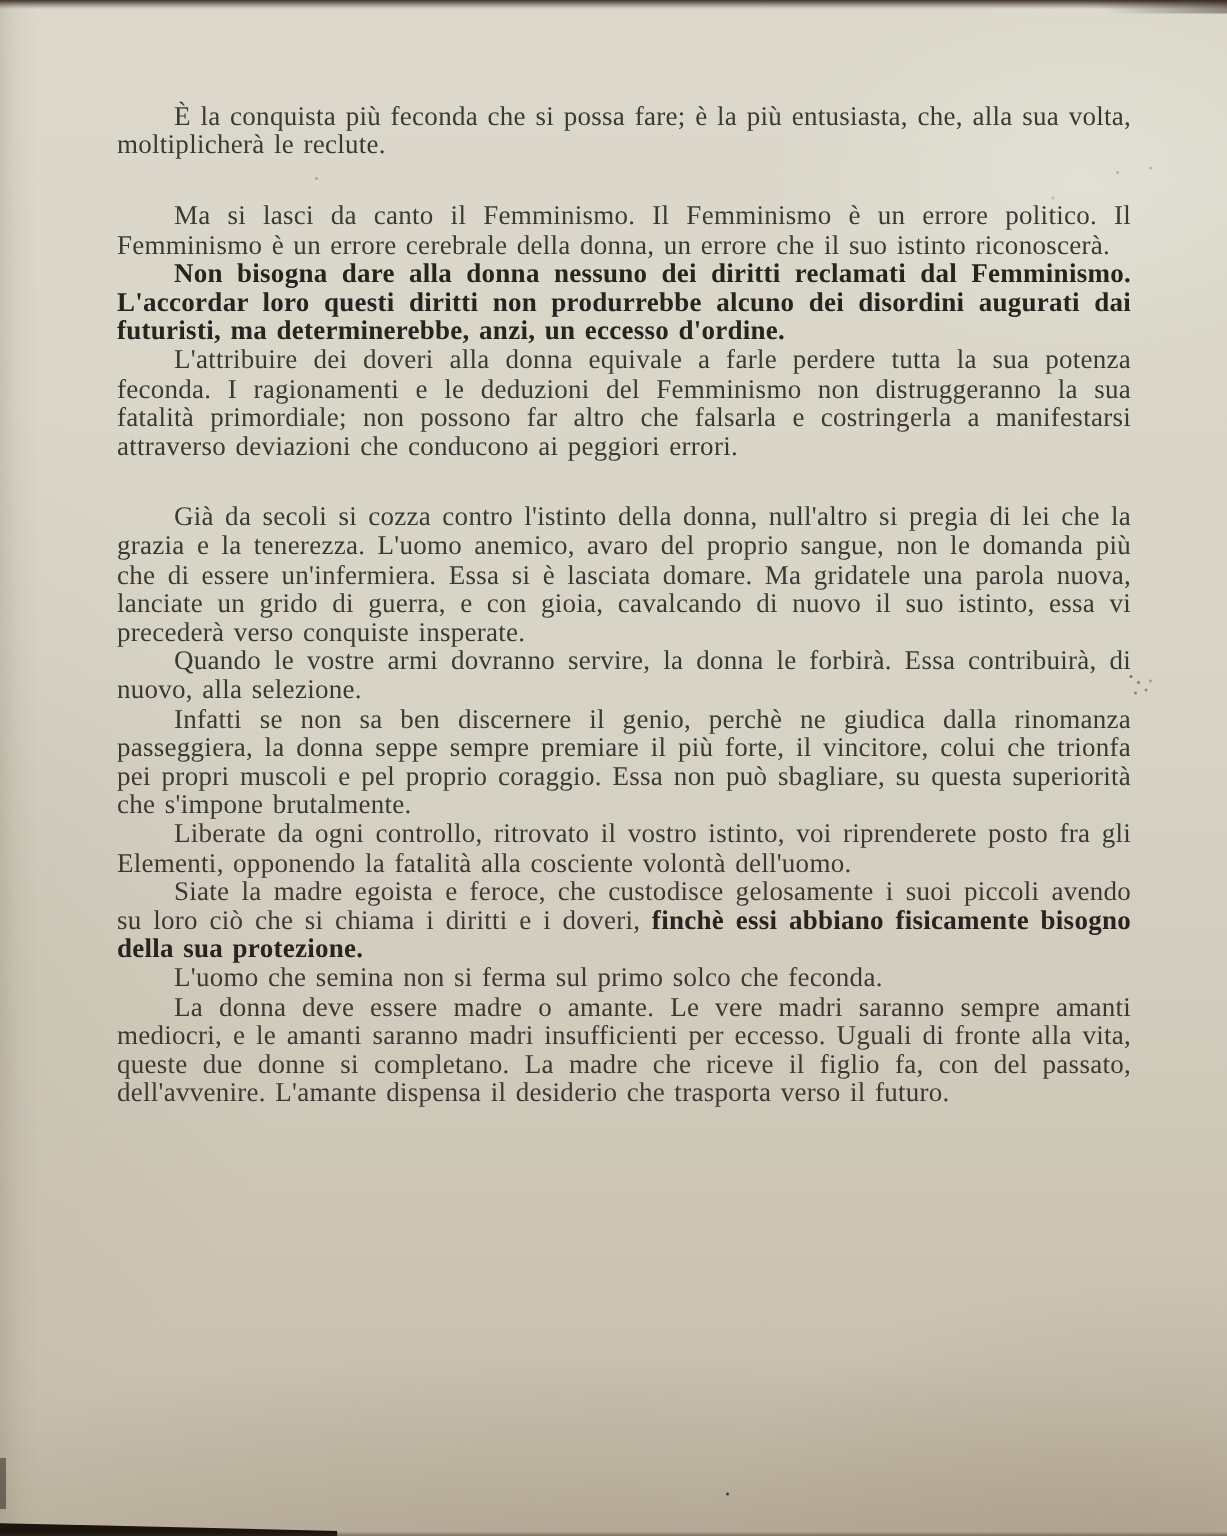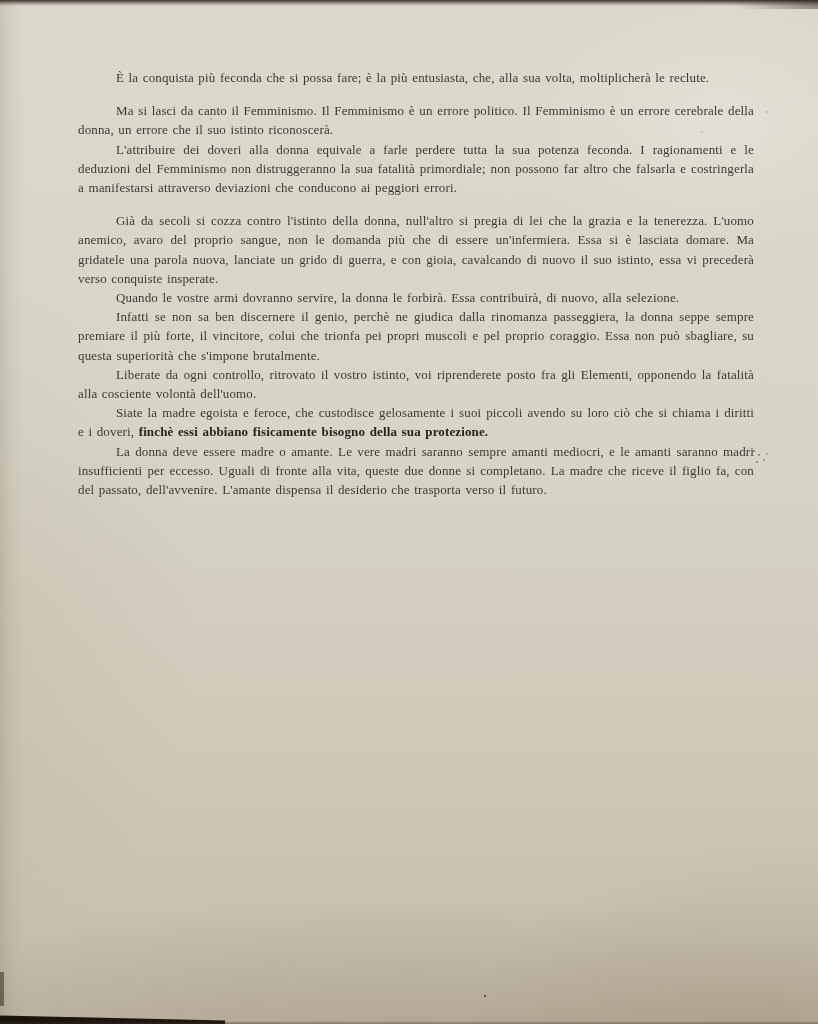--- a/index.html
+++ b/index.html
@@ -66,28 +66,28 @@
   
   .text-block {
     position: absolute;
     left: 78px;
     top: 68px;
     width: 676px;
     color: var(--ink);
   }
   p.para {
     margin: 0;
-    font-size: 13px;
+    font-size: 18px;
     line-height: 19.2px;
     text-align: justify;
     text-indent: 38px;
     word-spacing: 0.09em;
     letter-spacing: 0.01em;
   }
-  p.para.gap-before { margin-top: 14px; }
+  p.para.gap-before { margin-top: 28px; }
   .seg-normal { font-weight: normal; }
   .seg-bold { font-weight: bold; color: var(--ink-bold); }
   .seg-italic { font-style: italic; }
   
   .speck {
     position: absolute;
     width: 2px; height: 2px;
     border-radius: 50%;
     background: rgba(90,72,50,0.7);
   }
@@ -107,26 +107,28 @@
 </head>
 <body>
 
 <div class="page">
   <div class="top-edge"></div>
   <div class="left-crease"></div>
 
   <div class="text-block">
       <p class="para"><span class="seg-normal">È la conquista più feconda che si possa fare; è la più entusiasta, che, alla sua volta, moltiplicherà le reclute.</span></p>
       <p class="para gap-before"><span class="seg-normal">Ma si lasci da canto il Femminismo. Il Femminismo è un errore politico. Il Femminismo è un errore cerebrale della donna, un errore che il suo istinto riconoscerà.</span></p>
+      <p class="para"><span class="seg-bold">Non bisogna dare alla donna nessuno dei diritti reclamati dal Femminismo. L'accordar loro questi diritti non produrrebbe alcuno dei disordini augurati dai futuristi, ma determinerebbe, anzi, un eccesso d'ordine.</span></p>
       <p class="para"><span class="seg-normal">L'attribuire dei doveri alla donna equivale a farle perdere tutta la sua potenza feconda. I ragionamenti e le deduzioni del Femminismo non distruggeranno la sua fatalità primordiale; non possono far altro che falsarla e costringerla a manifestarsi attraverso deviazioni che conducono ai peggiori errori.</span></p>
       <p class="para gap-before"><span class="seg-normal">Già da secoli si cozza contro l'istinto della donna, null'altro si pregia di lei che la grazia e la tenerezza. L'uomo anemico, avaro del proprio sangue, non le domanda più che di essere un'infermiera. Essa si è lasciata domare. Ma gridatele una parola nuova, lanciate un grido di guerra, e con gioia, cavalcando di nuovo il suo istinto, essa vi precederà verso conquiste insperate.</span></p>
       <p class="para"><span class="seg-normal">Quando le vostre armi dovranno servire, la donna le forbirà. Essa contribuirà, di nuovo, alla selezione.</span></p>
       <p class="para"><span class="seg-normal">Infatti se non sa ben discernere il genio, perchè ne giudica dalla rinomanza passeggiera, la donna seppe sempre premiare il più forte, il vincitore, colui che trionfa pei propri muscoli e pel proprio coraggio. Essa non può sbagliare, su questa superiorità che s'impone brutalmente.</span></p>
       <p class="para"><span class="seg-normal">Liberate da ogni controllo, ritrovato il vostro istinto, voi riprenderete posto fra gli Elementi, opponendo la fatalità alla cosciente volontà dell'uomo.</span></p>
       <p class="para"><span class="seg-normal">Siate la madre egoista e feroce, che custodisce gelosamente i suoi piccoli avendo su loro ciò che si chiama i diritti e i doveri, </span><span class="seg-bold">finchè essi abbiano fisicamente bisogno della sua protezione.</span></p>
+      <p class="para"><span class="seg-normal">L'uomo che semina non si ferma sul primo solco che feconda.</span></p>
       <p class="para"><span class="seg-normal">La donna deve essere madre o amante. Le vere madri saranno sempre amanti mediocri, e le amanti saranno madri insufficienti per eccesso. Uguali di fronte alla vita, queste due donne si completano. La madre che riceve il figlio fa, con del passato, dell'avvenire. L'amante dispensa il desiderio che trasporta verso il futuro.</span></p>
     </div>
 
   <div class="speck cluster"></div>
   <div class="speck faint-a"></div>
   <div class="speck faint-b"></div>
   <div class="speck faint-c"></div>
   <div class="speck mid-dot"></div>
   <div class="speck bottom"></div>
 

